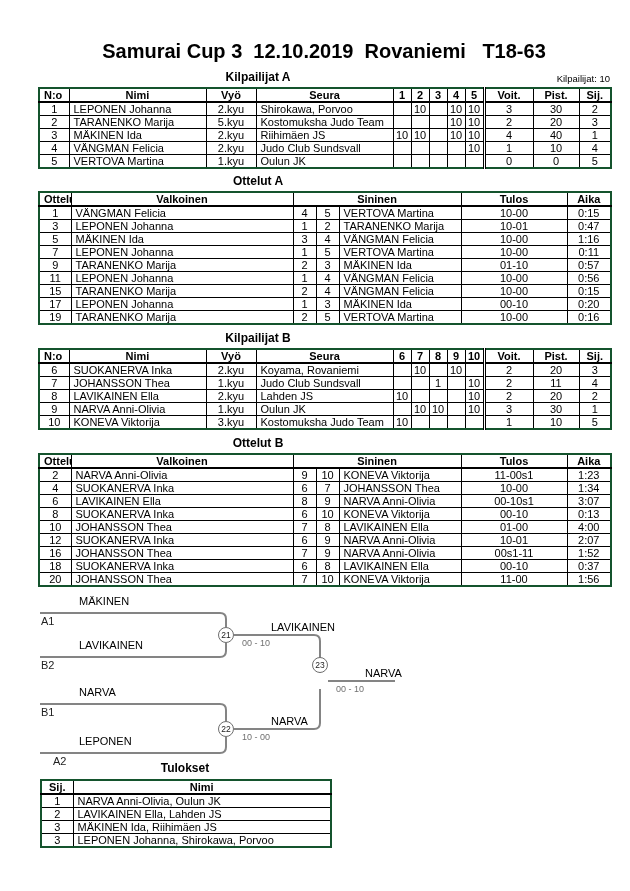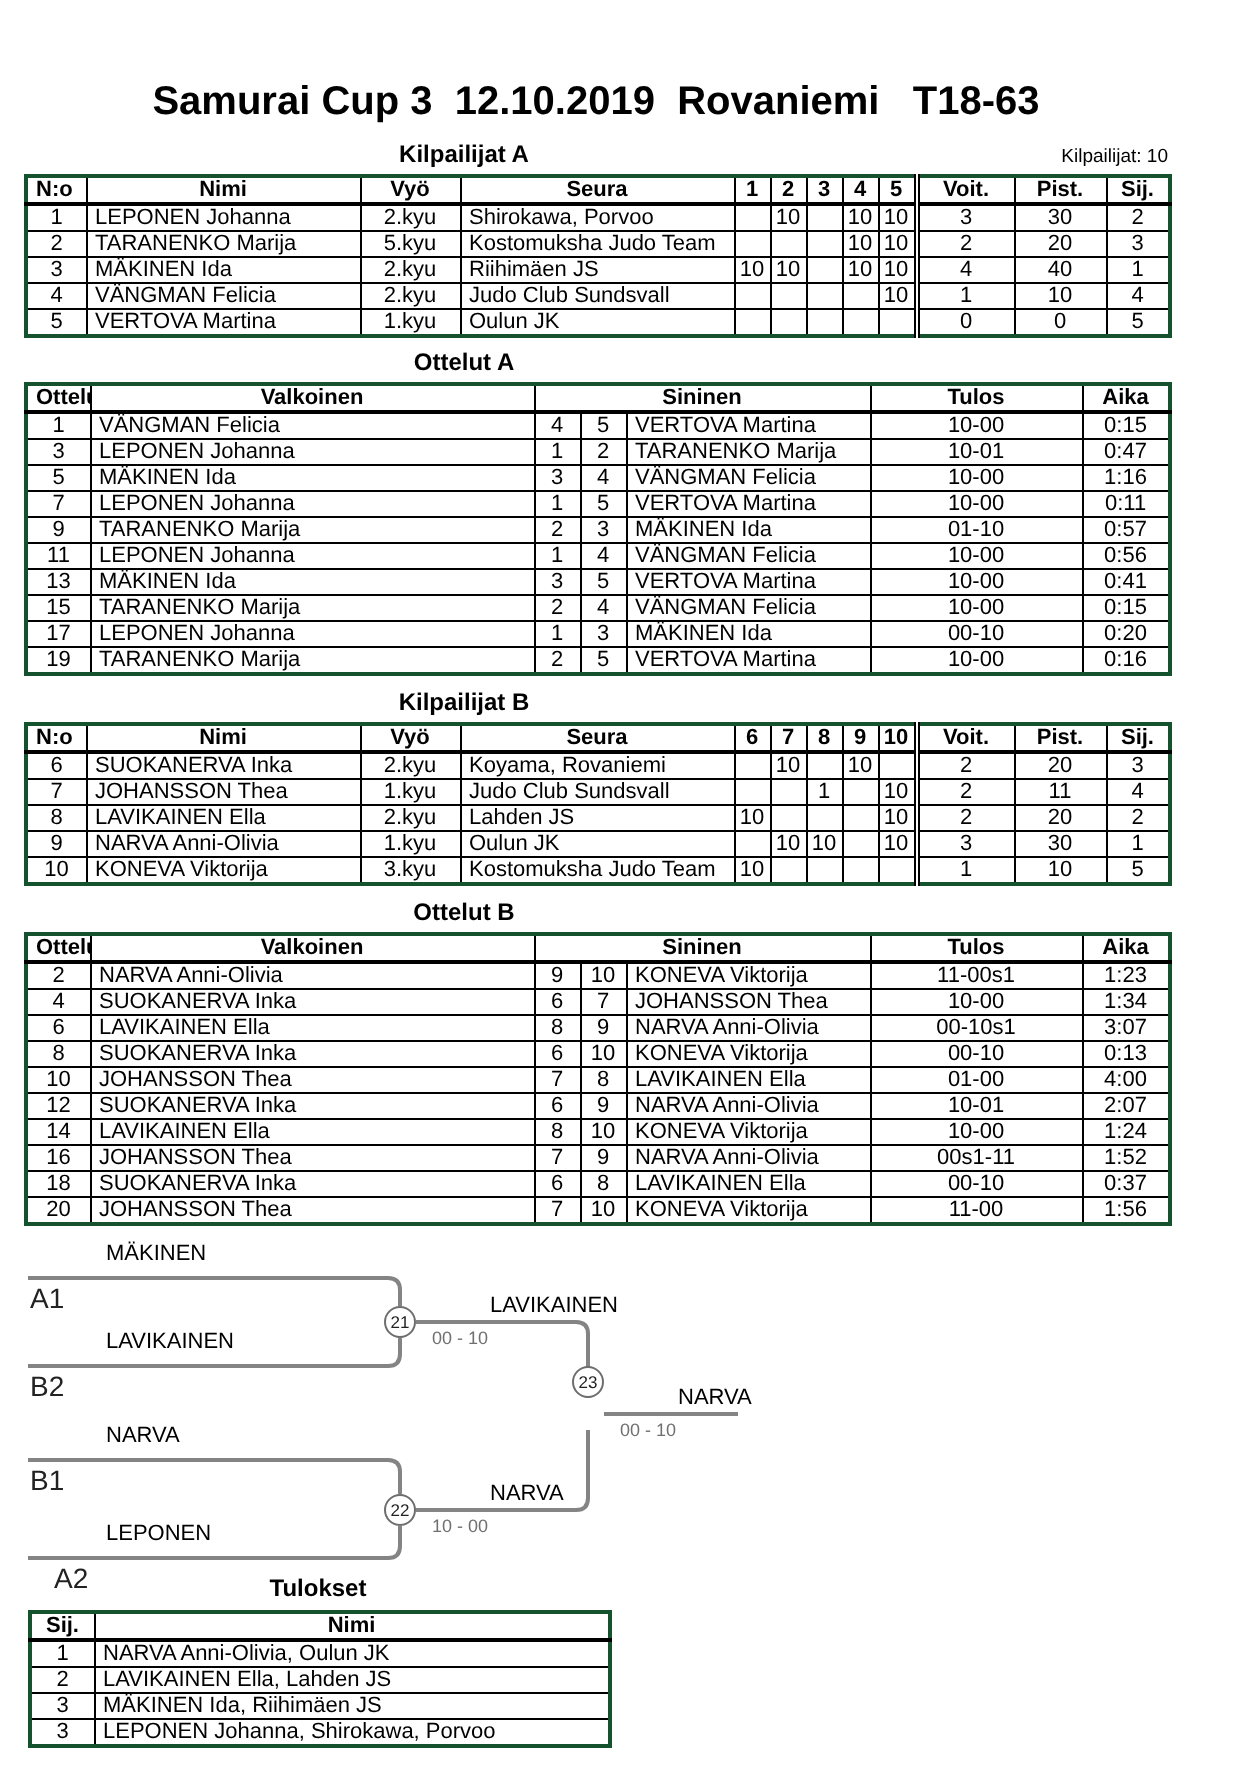--- a/index.html
+++ b/index.html
@@ -1,38 +1,38 @@
 <!DOCTYPE html>
 <html><head>
 <meta charset="utf-8">
 <style>
   html,body{margin:0;padding:0;background:#fff;}
   body{width:630px;height:891px;overflow:hidden;color:#000;
        font-family:"Liberation Sans",sans-serif;position:relative;}
-  .page{padding-left:12px;width:572px;}
+  .page{padding-left:38px;width:572px;}
   .title{margin-top:40px;font-size:20px;font-weight:bold;text-align:center;
          white-space:pre;letter-spacing:0px;}
   .subhead-row{position:relative;height:14px;margin-top:7px;}
   .section-heading{width:440px;text-align:center;font-size:12px;font-weight:bold;}
   .count-label{position:absolute;right:0;top:3px;font-size:9.5px;}
   table{border-collapse:collapse;table-layout:fixed;margin-top:3px;}
   table.grid{border:2px solid #14532d;width:572px;}
   .grid th,.grid td{border:1px solid #000;font-size:11px;height:12px;
        line-height:12px;padding:0 2px;overflow:hidden;white-space:nowrap;}
   .grid th{border-bottom:2px solid #000;font-weight:bold;}
   .c{text-align:center;}
   .l{text-align:left;padding-left:4px !important;}
   .sep{border-left:3px double #000 !important;}
   .mt6{margin-top:6px;}
   .mt5{margin-top:5px;text-align:center;}
   
   .bracket{position:relative;width:572px;height:172px;margin-top:2px;}
   .bracket svg{position:absolute;left:0;top:0;}
   .b-name{position:absolute;font-size:11px;white-space:nowrap;margin-left:31px;}
-  .b-tag{position:absolute;font-size:14px;color:#222;}
+  .b-tag{position:absolute;font-size:11px;color:#222;}
   .b-score{position:absolute;font-size:9px;color:#707070;white-space:nowrap;}
   .node{position:absolute;width:14px;height:14px;border:1px solid #6e6e6e;
         border-radius:50%;background:#fff;font-size:8.5px;line-height:14px;
         text-align:center;color:#222;transform:translate(-50%,-50%);}
   .s1n{left:10px;top:6px;}   .s1t{left:3px;top:26px;}
   .s2n{left:10px;top:50px;}  .s2t{left:3px;top:70px;}
   .s3n{left:10px;top:97px;}  .s3t{left:3px;top:117px;}
   .s4n{left:10px;top:146px;} .s4t{left:15px;top:166px;}
   .w21n{left:202px;top:32px;} .w21s{left:204px;top:49px;}
   .w22n{left:202px;top:126px;}.w22s{left:204px;top:143px;}
@@ -236,29 +236,20 @@
         <tr>
           <td class="c">11</td>
           <td class="l">LEPONEN Johanna</td>
           <td class="c">1</td>
           <td class="c">4</td>
           <td class="l">VÄNGMAN Felicia</td>
           <td class="c">10-00</td>
           <td class="c">0:56</td>
         </tr>
 
-        <tr>
-          <td class="c">13</td>
-          <td class="l">MÄKINEN Ida</td>
-          <td class="c">3</td>
-          <td class="c">5</td>
-          <td class="l">VERTOVA Martina</td>
-          <td class="c">10-00</td>
-          <td class="c">0:41</td>
-        </tr>
 
         <tr>
           <td class="c">15</td>
           <td class="l">TARANENKO Marija</td>
           <td class="c">2</td>
           <td class="c">4</td>
           <td class="l">VÄNGMAN Felicia</td>
           <td class="c">10-00</td>
           <td class="c">0:15</td>
         </tr>
@@ -471,29 +462,20 @@
         <tr>
           <td class="c">12</td>
           <td class="l">SUOKANERVA Inka</td>
           <td class="c">6</td>
           <td class="c">9</td>
           <td class="l">NARVA Anni-Olivia</td>
           <td class="c">10-01</td>
           <td class="c">2:07</td>
         </tr>
 
-        <tr>
-          <td class="c">14</td>
-          <td class="l">LAVIKAINEN Ella</td>
-          <td class="c">8</td>
-          <td class="c">10</td>
-          <td class="l">KONEVA Viktorija</td>
-          <td class="c">10-00</td>
-          <td class="c">1:24</td>
-        </tr>
 
         <tr>
           <td class="c">16</td>
           <td class="l">JOHANSSON Thea</td>
           <td class="c">7</td>
           <td class="c">9</td>
           <td class="l">NARVA Anni-Olivia</td>
           <td class="c">00s1-11</td>
           <td class="c">1:52</td>
         </tr>

